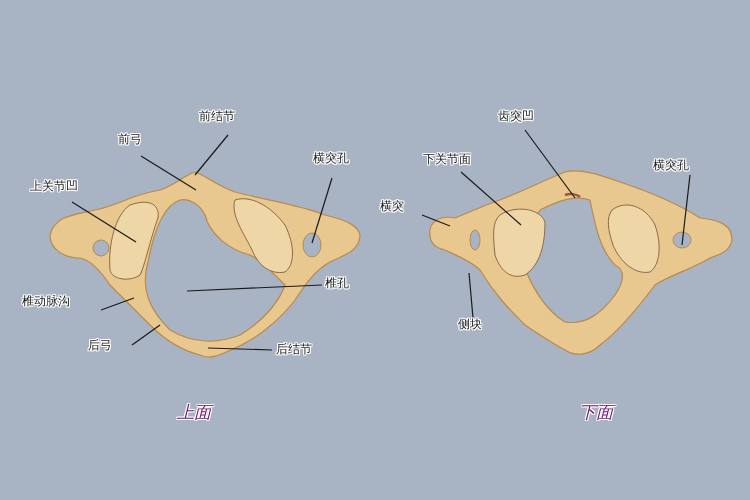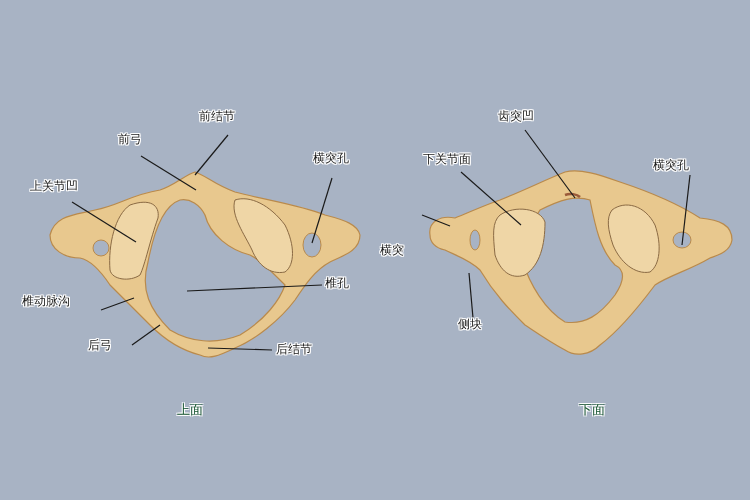--- a/index.html
+++ b/index.html
@@ -1,21 +1,21 @@
 <!DOCTYPE html>
 <html><head>
   <meta charset="utf-8">
   <style>
     html, body { margin:0; padding:0; }
     body { width:750px; height:500px; background:#a8b3c4; position:relative; overflow:hidden; font-family:"DejaVu Sans", sans-serif; }
     svg.art { position:absolute; left:0; top:0; }
     .lbl { position:absolute; font-size:12px; color:#1a1a1a; white-space:nowrap;
       text-shadow: -1px -1px 0 #fff, 1px -1px 0 #fff, -1px 1px 0 #fff, 1px 1px 0 #fff, 0 1px 0 #fff, 0 -1px 0 #fff, 1px 0 0 #fff, -1px 0 0 #fff; }
-    .cap { position:absolute; font-size:13px; color:#14532d; white-space:nowrap;
-      text-shadow: -1px -1px 0 #fff, 1px -1px 0 #fff, -1px 1px 0 #fff, 1px 1px 0 #fff; }
+    .cap { position:absolute; font-size:17px; color:#701a75; white-space:nowrap;
+      text-shadow: -1px -1px 0 #fff, 1px -1px 0 #fff, -1px 1px 0 #fff, 1px 1px 0 #fff; font-style: italic; }
   </style>
 </head>
 <body>
 
 <svg class="art" width="750" height="500" viewBox="0 0 750 500">
 
   <g>
     <path d="M50,235 C55,215 75,215 95,210 C120,205 130,195 160,190 C175,185 185,175 195,172 C205,175 215,185 235,192 C265,200 300,205 325,215 C345,220 358,225 360,235 C360,250 345,255 330,262 C315,270 305,285 295,300 C280,320 255,340 235,348 C220,355 210,360 200,355 C180,350 165,340 150,325 C135,310 125,300 110,285 C100,270 90,260 80,258 C65,258 50,250 50,235 Z
          M148,262 C140,290 150,310 170,330 C190,342 215,345 240,335 C265,320 280,300 285,285 C270,270 260,260 250,255 C230,250 210,235 205,215 C200,205 190,198 180,200 C165,205 155,225 148,262 Z" fill="#e8c88e" stroke="#b98a4c" stroke-width="1.2" fill-rule="evenodd"></path>
     <ellipse cx="101" cy="248" rx="8" ry="8" fill="#a8b3c4" stroke="#b98a4c"></ellipse>
@@ -58,16 +58,16 @@
 <div class="lbl" style="left:30px;top:178px;">上关节凹</div>
 <div class="lbl" style="left:313px;top:150px;">横突孔</div>
 <div class="lbl" style="left:325px;top:275px;">椎孔</div>
 <div class="lbl" style="left:22px;top:293px;">椎动脉沟</div>
 <div class="lbl" style="left:88px;top:337px;">后弓</div>
 <div class="lbl" style="left:276px;top:341px;">后结节</div>
 <div class="cap" style="left:177px;top:401px;">上面</div>
 
 <div class="lbl" style="left:498px;top:108px;">齿突凹</div>
 <div class="lbl" style="left:423px;top:151px;">下关节面</div>
-<div class="lbl" style="left:380px;top:198px;margin-top:44px;">横突</div>
+<div class="lbl" style="left:380px;top:198px;">横突</div>
 <div class="lbl" style="left:653px;top:157px;">横突孔</div>
 <div class="lbl" style="left:458px;top:316px;">侧块</div>
 <div class="cap" style="left:547px;top:401px;margin-left:32px;">下面</div>
 
 </body></html>

